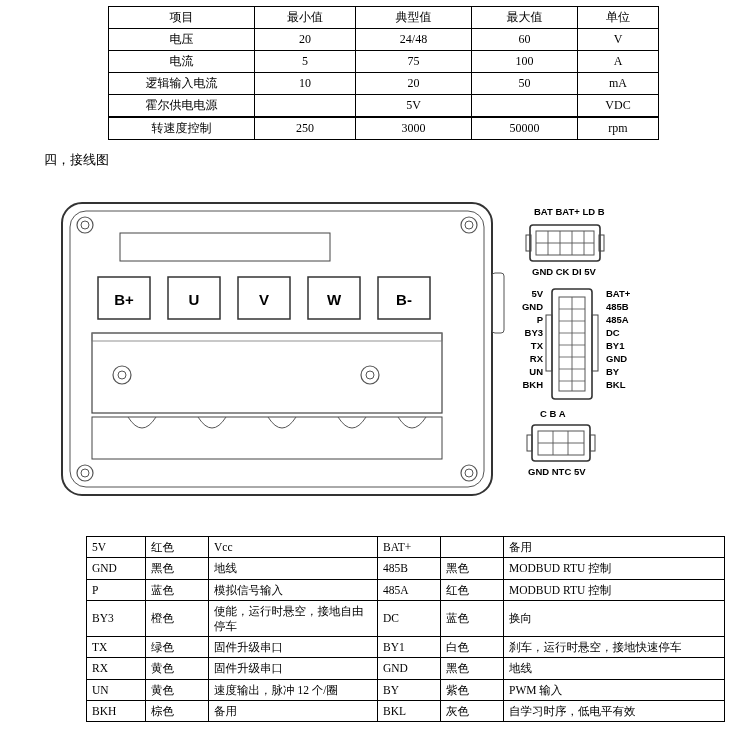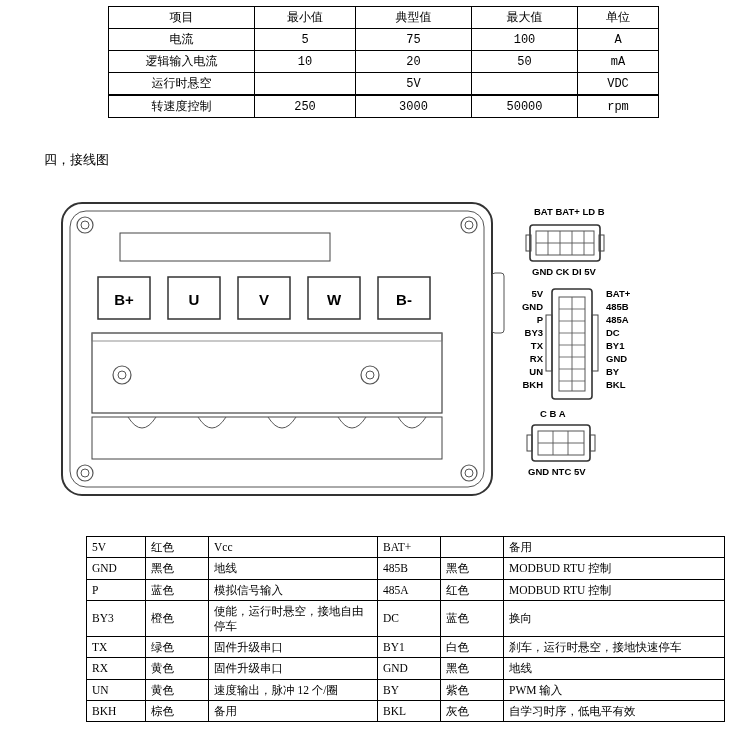--- a/index.html
+++ b/index.html
@@ -27,21 +27,21 @@
     border-collapse: collapse;
     width: 100%;
     table-layout: fixed;
   }
   table.spec td {
     border: 1px solid #000;
     text-align: center;
     font-size: 12px;
     height: 21px;
     padding: 0;
-    font-family: Liberation Mono, monospace;
+    font-family: Liberation Serif, serif;
   }
   table.spec tr.head td {
     font-weight: normal;
   }
   table.spec tr.thick td {
     border-top-width: 2px;
   }
   .col1 { width: 145px; }
   .col2 { width: 100px; }
   .col3 { width: 115px; }
@@ -115,35 +115,42 @@
   <table class="spec">
     <tbody>
         <tr class="head">
       <td class="col1">项目</td>
       <td class="col2">最小值</td>
       <td class="col3">典型值</td>
       <td class="col4">最大值</td>
       <td class="col5">单位</td>
     </tr>
     <tr>
+      <td>电压</td>
+      <td>20</td>
+      <td>24/48</td>
+      <td>60</td>
+      <td>V</td>
+    </tr>
+    <tr>
       <td>电流</td>
       <td>5</td>
       <td>75</td>
       <td>100</td>
       <td>A</td>
     </tr>
     <tr>
       <td>逻辑输入电流</td>
       <td>10</td>
       <td>20</td>
       <td>50</td>
       <td>mA</td>
     </tr>
     <tr>
-      <td>运行时悬空</td>
+      <td>霍尔供电电源</td>
       <td></td>
       <td>5V</td>
       <td></td>
       <td>VDC</td>
     </tr>
     <tr class="thick">
       <td>转速度控制</td>
       <td>250</td>
       <td>3000</td>
       <td>50000</td>

